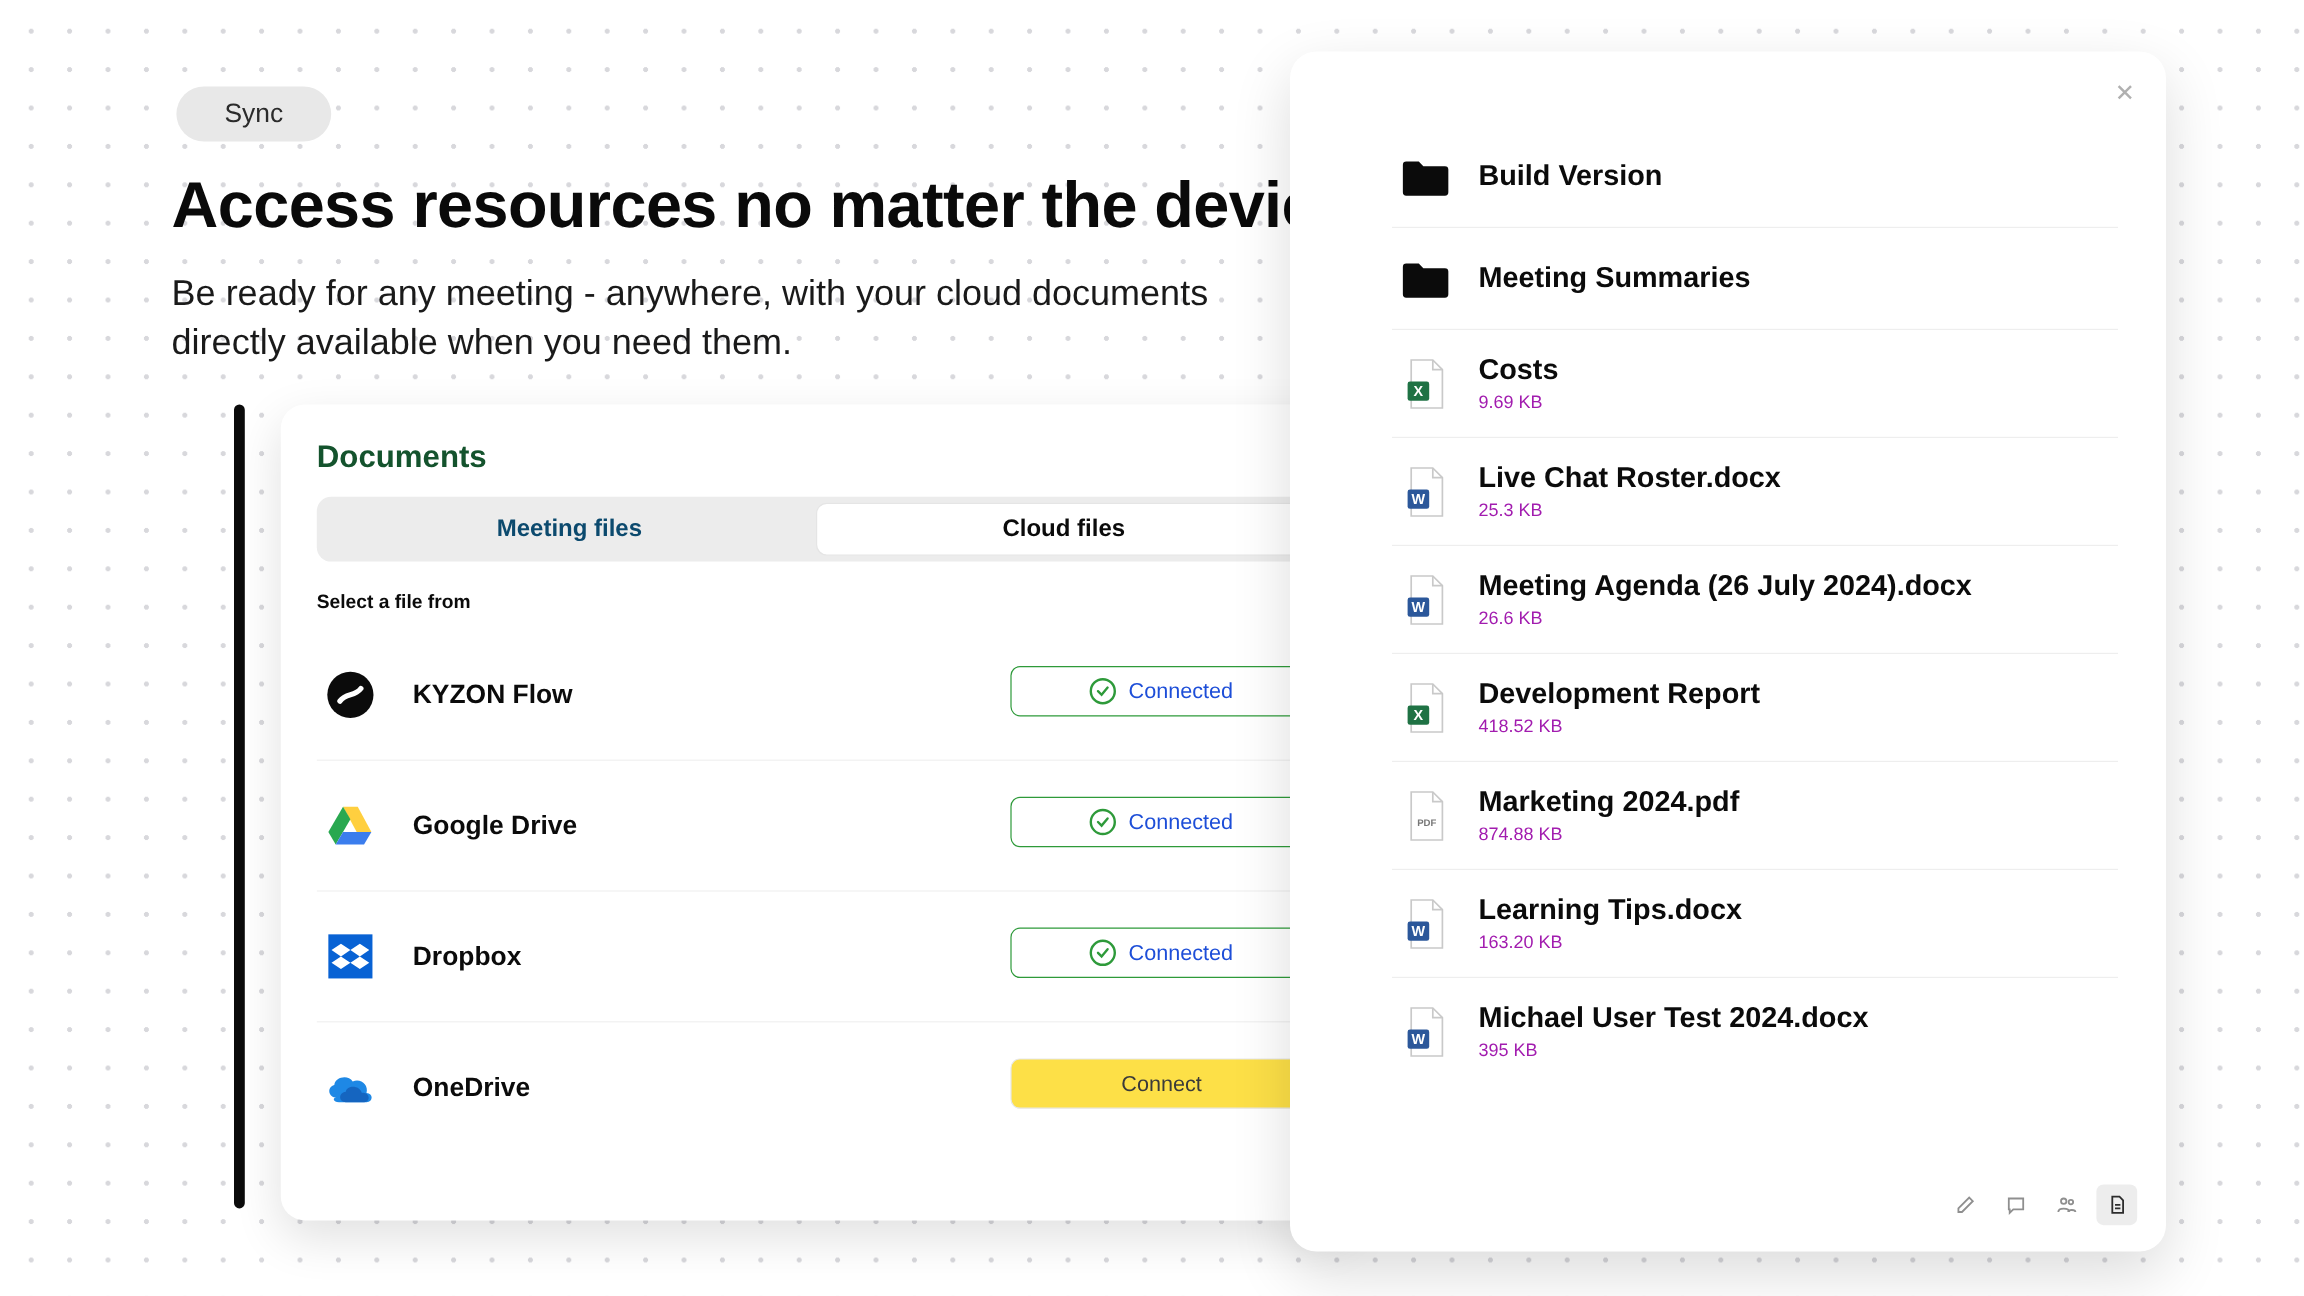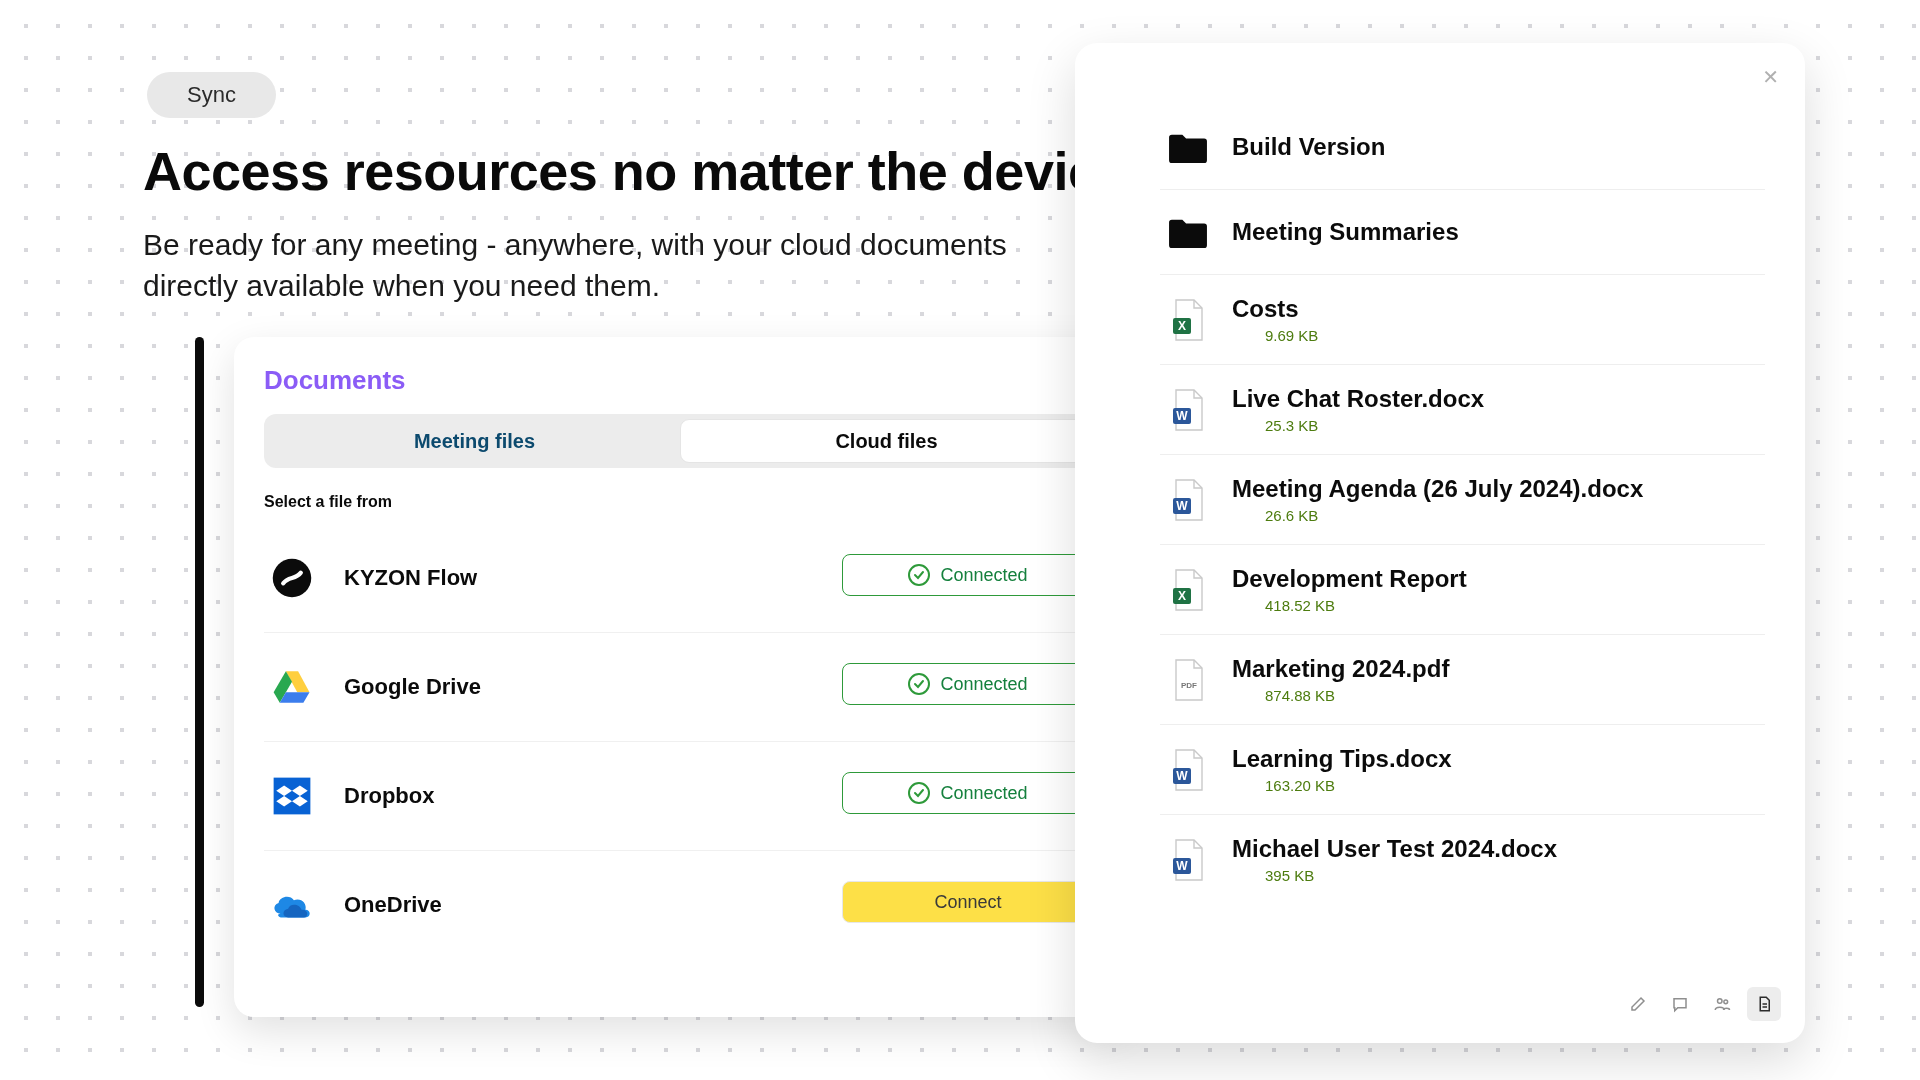--- a/index.html
+++ b/index.html
@@ -45,21 +45,21 @@
     position:absolute; left:195px; top:337px;
     width:9px; height:670px; background:#0b0b0b; border-radius:5px;
   }
   .docs-card {
     position:absolute; left:234px; top:337px;
     width:894px; height:680px;
     background:#fff; border-radius:20px;
     box-shadow: 0 14px 40px rgba(0,0,0,0.12);
     padding: 28px 30px;
   }
-  .docs-title { font-size:26px; font-weight:800; color:#8b5cf6; }
+  .docs-title { font-size:26px; font-weight:800; color:#14532d; }
   .docs-close {
     position:absolute; right:24px; top:22px;
     font-size:22px; color:#9a9a9a; cursor:pointer;
   }
   .tabs {
     margin-top:18px; background:#ececec; border-radius:12px;
     display:flex; padding:5px; height:54px;
   }
   .tab {
     flex:1; display:flex; align-items:center; justify-content:center;
@@ -79,21 +79,21 @@
   }
   .prow:last-child { border-bottom:none; }
   .pleft { display:flex; align-items:center; gap:28px; }
   .picon { width:48px; height:48px; display:flex; align-items:center; justify-content:center; }
   .pname { font-size:22px; font-weight:700; color:#0b0b0b; }
   .pill {
     width:252px; height:42px; border-radius:8px;
     display:flex; align-items:center; justify-content:center; gap:10px;
     font-size:18px; cursor:pointer;
   }
-  .pill.connected { border:1.5px solid #2e9a3a; color:#15803d; background:#fff; }
+  .pill.connected { border:1.5px solid #2e9a3a; color:#1d4ed8; background:#fff; }
   .pill.connect { background:#fde047; border:1px solid #e7e7e7; color:#3a3a3a; }
   .chk {
     width:22px; height:22px; border:2px solid #2e9a3a; border-radius:50%;
     display:flex; align-items:center; justify-content:center;
   }
   .chk svg { width:12px; height:12px; }
 
   
   .files-card {
     position:absolute; left:1075px; top:43px;
@@ -105,21 +105,21 @@
   .files-close { position:absolute; right:26px; top:22px; color:#b0b0b0; font-size:20px; cursor:pointer;}
   .flist { position:absolute; left:85px; right:40px; top:62px; }
   .frow {
     display:flex; align-items:center; gap:22px;
     padding:20px 6px; border-bottom:1px solid #eeeeee;
   }
   .frow:last-child { border-bottom:none; }
   .ficon { width:44px; height:44px; display:flex; align-items:center; justify-content:center; }
   .ftext { display:flex; flex-direction:column; gap:4px; }
   .fname { font-size:24px; font-weight:800; color:#0b0b0b; }
-  .fsize { font-size:15px; color:#4d7c0f;margin-left:33px; }
+  .fsize { font-size:15px; color:#a21caf; }
   .bottom-icons {
     position:absolute; right:24px; bottom:22px;
     display:flex; gap:8px;
   }
   .bicon {
     width:34px; height:34px; border-radius:6px;
     display:flex; align-items:center; justify-content:center;
     color:#8f8f8f; cursor:pointer;
   }
   .bicon.active { background:#ededed; color:#2c2c2c; }

